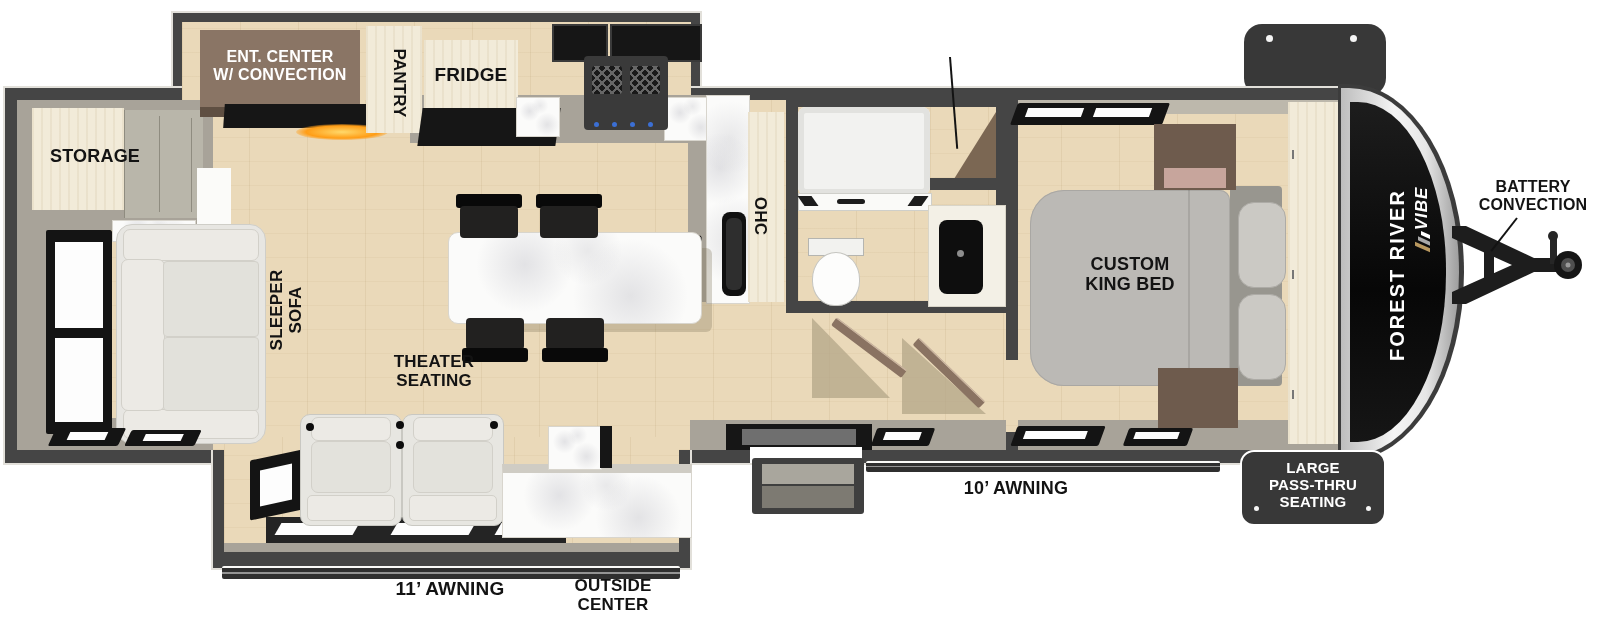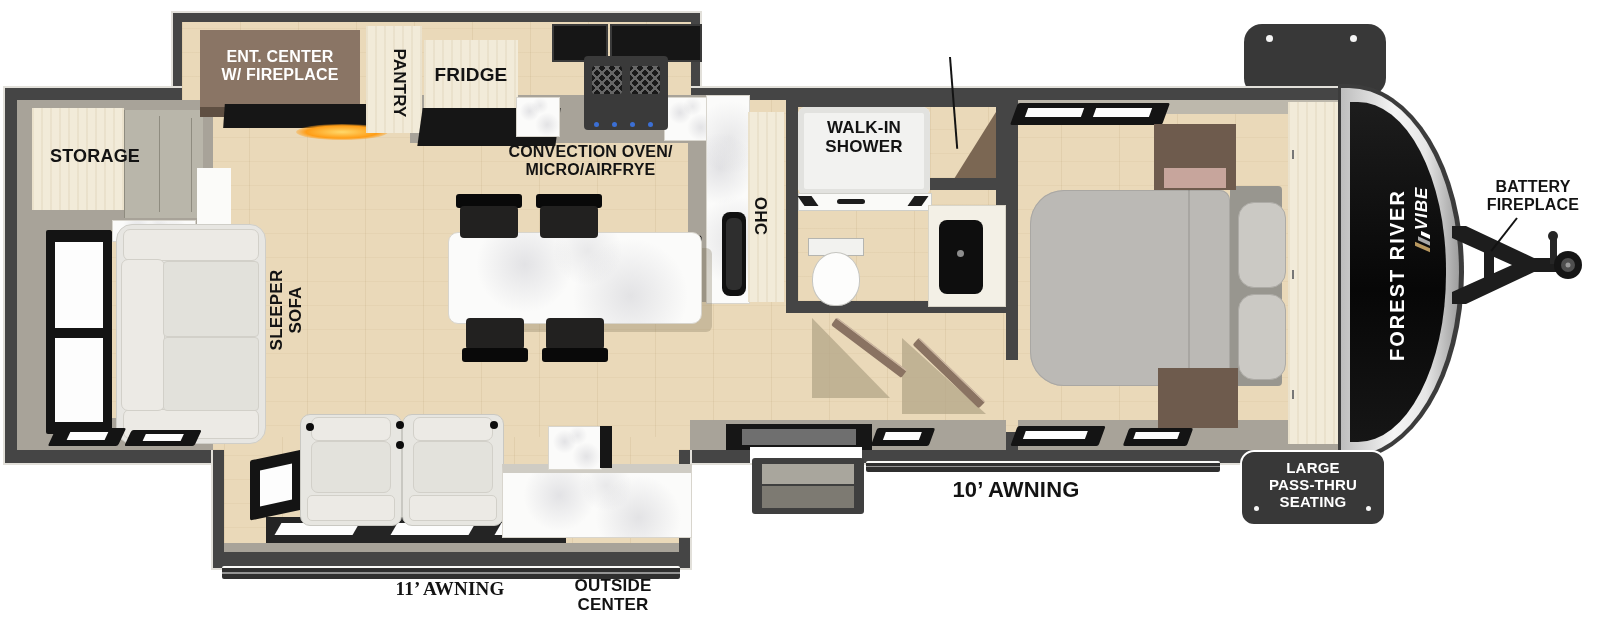--- a/index.html
+++ b/index.html
@@ -88,21 +88,21 @@
     <div class="sofapart" style="left:6px;top:184px;width:134px;height:28px;"></div>
     <div class="sofapart" style="left:4px;top:34px;width:42px;height:150px;"></div>
     <div class="sofapart" style="left:46px;top:36px;width:94px;height:74px;border-radius:4px;background:#e2e1db;"></div>
     <div class="sofapart" style="left:46px;top:112px;width:94px;height:72px;border-radius:4px;background:#e2e1db;"></div>
   </div>
   <div class="lbl rotccw" style="left:223px;top:289px;width:130px;height:42px;font-size:17px;">SLEEPER
 SOFA</div>
 
   <div class="abs" style="left:200px;top:30px;width:160px;height:77px;background:#8a7565;border-bottom:10px solid #5f4f42;"></div>
   <div class="lbl white" style="left:200px;top:48px;width:160px;font-size:16px;">ENT. CENTER
-W/ FIREPLACE</div>
+W/ CONVECTION</div>
   <div class="blackbox" style="left:224px;top:104px;width:168px;height:24px;transform:skewX(-4deg);"></div>
   <div class="abs" style="left:296px;top:124px;width:92px;height:16px;border-radius:50%;
               background:radial-gradient(ellipse at 50% 50%, #ffd96b 0%, #ff9d16 55%, rgba(255,157,22,0) 78%);"></div>
 
   <div class="cream" style="left:366px;top:26px;width:56px;height:107px;"></div>
   <div class="lbl rotcw" style="left:344px;top:73px;width:110px;height:20px;font-size:17px;">PANTRY</div>
   <div class="cream" style="left:424px;top:40px;width:94px;height:72px;"></div>
   <div class="lbl" style="left:424px;top:64px;width:94px;font-size:19px;">FRIDGE</div>
   <div class="blackbox" style="left:420px;top:108px;width:138px;height:38px;transform:skewX(-8deg);"></div>
   <div class="marble" style="left:516px;top:97px;width:42px;height:38px;"></div>
@@ -115,22 +115,20 @@
          repeating-linear-gradient(45deg,#666 0 2px,transparent 2px 7px),
          repeating-linear-gradient(-45deg,#666 0 2px,transparent 2px 7px),#191919;border-radius:3px;"></div>
     <div class="abs" style="left:46px;top:10px;width:30px;height:28px;background:
          repeating-linear-gradient(45deg,#666 0 2px,transparent 2px 7px),
          repeating-linear-gradient(-45deg,#666 0 2px,transparent 2px 7px),#191919;border-radius:3px;"></div>
     <div class="abs" style="left:10px;top:66px;width:5px;height:5px;border-radius:50%;background:#3b6fd4;"></div>
     <div class="abs" style="left:28px;top:66px;width:5px;height:5px;border-radius:50%;background:#3b6fd4;"></div>
     <div class="abs" style="left:46px;top:66px;width:5px;height:5px;border-radius:50%;background:#3b6fd4;"></div>
     <div class="abs" style="left:64px;top:66px;width:5px;height:5px;border-radius:50%;background:#3b6fd4;"></div>
   </div>
-  <div class="lbl" style="left:488px;top:143px;width:205px;font-size:16px;">CONVECTION OVEN/
-MICRO/AIRFRYE</div>
 
   <div class="marble" style="left:706px;top:95px;width:42px;height:207px;"></div>
   <div class="abs" style="left:722px;top:212px;width:24px;height:84px;background:#101010;border-radius:8px;">
     <div class="abs" style="left:4px;top:6px;width:16px;height:72px;background:#2e2e2e;border-radius:6px;"></div>
   </div>
   <div class="cream" style="left:748px;top:112px;width:36px;height:190px;"></div>
   <div class="lbl rotcw" style="left:660px;top:245px;width:70px;height:20px;font-size:17px;">SINK</div>
   <div class="lbl rotcw" style="left:736px;top:206px;width:48px;height:20px;font-size:17px;">OHC</div>
 
   <div class="marble" style="left:448px;top:232px;width:252px;height:90px;border-radius:10px;box-shadow:14px 12px 0 -4px rgba(125,115,90,.30);"></div>
@@ -167,20 +165,22 @@
   </div>
   <div class="abs" style="left:402px;top:414px;width:100px;height:110px;background:#e7e6e1;border:1px solid #c9c8c2;border-radius:10px;">
     <div class="sofapart" style="left:10px;top:2px;width:78px;height:22px;"></div>
     <div class="sofapart" style="left:10px;top:26px;width:78px;height:50px;background:#e3e2dc;"></div>
     <div class="sofapart" style="left:6px;top:80px;width:86px;height:24px;border-radius:5px;"></div>
   </div>
   <div class="dot" style="left:306px;top:423px;"></div>
   <div class="dot" style="left:396px;top:421px;"></div>
   <div class="dot" style="left:396px;top:441px;"></div>
   <div class="dot" style="left:490px;top:421px;"></div>
+  <div class="lbl" style="left:368px;top:352px;width:132px;font-size:17px;">THEATER
+SEATING</div>
 
   <div class="marble" style="left:502px;top:464px;width:188px;height:64px;border-top:9px solid #cfccc4;"></div>
   <div class="marble" style="left:548px;top:426px;width:52px;height:42px;"></div>
   <div class="blackbox" style="left:600px;top:426px;width:12px;height:42px;"></div>
 
   <div class="win" style="left:52px;top:428px;width:70px;height:18px;transform:skewX(-25deg);">
     <div class="pane" style="left:16px;top:4px;width:38px;height:8px;"></div>
   </div>
   <div class="win" style="left:128px;top:430px;width:70px;height:16px;transform:skewX(-25deg);">
     <div class="pane" style="left:16px;top:4px;width:38px;height:7px;"></div>
@@ -199,22 +199,20 @@
   <div class="floor" style="left:798px;top:107px;width:132px;height:194px;"></div>
   <div class="floor" style="left:930px;top:107px;width:66px;height:71px;"></div>
   <div class="floor" style="left:930px;top:190px;width:66px;height:111px;"></div>
 
   <div class="abs" style="left:798px;top:107px;width:132px;height:88px;background:#f2f2f0;border-radius:8px;box-shadow:inset 0 0 0 6px #e2e2df;"></div>
   <div class="abs" style="left:798px;top:193px;width:132px;height:16px;background:#fafaf8;border:1px solid #cfcfca;">
     <div class="abs" style="left:2px;top:2px;width:14px;height:10px;background:#1c1c1c;transform:skewX(35deg);"></div>
     <div class="abs" style="left:112px;top:2px;width:14px;height:10px;background:#1c1c1c;transform:skewX(-35deg);"></div>
     <div class="abs" style="left:38px;top:5px;width:28px;height:5px;background:#1c1c1c;border-radius:3px;"></div>
   </div>
-  <div class="lbl" style="left:800px;top:118px;width:128px;font-size:17px;">WALK-IN
-SHOWER</div>
 
   <div class="abs" style="left:808px;top:238px;width:54px;height:70px;">
     <div class="abs" style="left:0;top:0;width:54px;height:16px;background:#f2f2ef;border:1px solid #b5b5b0;"></div>
     <div class="abs" style="left:4px;top:14px;width:46px;height:52px;background:#fdfdfc;border:1px solid #c5c5c0;border-radius:50% 50% 46% 46%;"></div>
   </div>
   <div class="abs" style="left:928px;top:205px;width:76px;height:100px;background:#f3f0e6;border:1px solid #d9d5c8;">
     <div class="abs" style="left:10px;top:14px;width:44px;height:74px;background:#0e0e0e;border-radius:8px;"></div>
     <div class="abs" style="left:28px;top:44px;width:7px;height:7px;border-radius:50%;background:#8d8d8d;"></div>
   </div>
   <div class="abs" style="left:950px;top:112px;width:46px;height:66px;background:#7b6753;clip-path:polygon(100% 0,100% 100%,10% 100%);"></div>
@@ -234,20 +232,22 @@
     <div class="pane" style="left:12px;top:5px;width:56px;height:9px;"></div>
     <div class="pane" style="left:80px;top:5px;width:56px;height:9px;"></div>
   </div>
 
   <div class="abs" style="left:1030px;top:190px;width:200px;height:196px;background:#bbb9b5;border-radius:34px 10px 10px 34px;box-shadow:inset 0 0 0 1px #a9a7a3;">
     <div class="abs" style="left:158px;top:0;width:2px;height:196px;background:rgba(0,0,0,.10);"></div>
   </div>
   <div class="abs" style="left:1230px;top:186px;width:52px;height:200px;background:#98968f;border-radius:4px;"></div>
   <div class="abs" style="left:1238px;top:202px;width:46px;height:84px;background:#cbc9c4;border:1px solid #adaba6;border-radius:16px;"></div>
   <div class="abs" style="left:1238px;top:294px;width:46px;height:84px;background:#cbc9c4;border:1px solid #adaba6;border-radius:16px;"></div>
+  <div class="lbl" style="left:1048px;top:254px;width:164px;font-size:18px;">CUSTOM
+KING BED</div>
 
   <div class="abs" style="left:1154px;top:124px;width:82px;height:66px;background:#6e5b4d;">
     <div class="abs" style="left:10px;top:44px;width:62px;height:20px;background:#c7a59c;"></div>
   </div>
   <div class="abs" style="left:1158px;top:368px;width:80px;height:60px;background:#6e5b4d;"></div>
 
   <div class="cream" style="left:1288px;top:102px;width:52px;height:342px;">
     <div class="abs" style="left:4px;top:48px;width:2px;height:9px;background:#777;"></div>
     <div class="abs" style="left:4px;top:168px;width:2px;height:9px;background:#777;"></div>
     <div class="abs" style="left:4px;top:288px;width:2px;height:9px;background:#777;"></div>
@@ -288,24 +288,24 @@
 
   <div class="abs" style="left:1240px;top:450px;width:142px;height:72px;background:#383838;border-radius:14px;border:2px solid #ffffff;">
     <div class="lbl white" style="left:0;top:8px;width:142px;font-size:15px;">LARGE
 PASS-THRU
 SEATING</div>
     <div class="wdot" style="left:12px;top:54px;width:5px;height:5px;"></div>
     <div class="wdot" style="left:124px;top:54px;width:5px;height:5px;"></div>
   </div>
 
   <div class="awnbar" style="left:222px;top:566px;width:458px;height:13px;"></div>
-  <div class="lbl" style="left:332px;top:578px;width:236px;font-size:19px;font-family:Liberation Serif, serif;">11’ AWNING</div>
+  <div class="lbl" style="left:332px;top:578px;width:236px;font-size:19px;">11’ AWNING</div>
   <div class="awnbar" style="left:866px;top:461px;width:354px;height:11px;"></div>
-  <div class="lbl" style="left:936px;top:478px;width:160px;font-size:22px;">10’ AWNING</div>
+  <div class="lbl" style="left:936px;top:478px;width:160px;font-size:18px;">10’ AWNING</div>
 
   <div class="lbl" style="left:554px;top:576px;width:118px;font-size:17px;">OUTSIDE
 CENTER</div>
   <div class="ptr" style="left:949px;top:57px;height:92px;transform:rotate(-4.5deg);"></div>
   <div class="lbl" style="left:1466px;top:178px;width:134px;font-size:16px;">BATTERY
-FIREPLACE</div>
+CONVECTION</div>
   <div class="ptr" style="left:1516px;top:218px;height:42px;transform:rotate(38deg);"></div>
 
 </div>
 
 </body></html>

